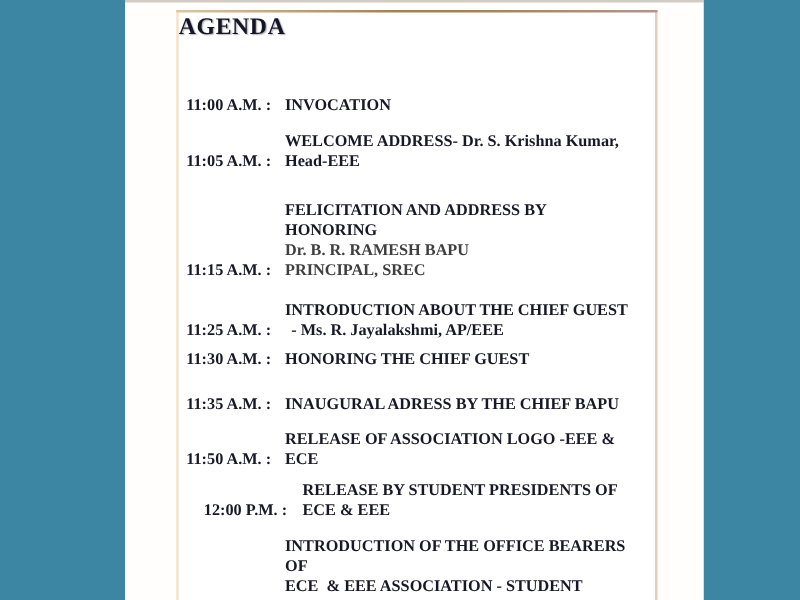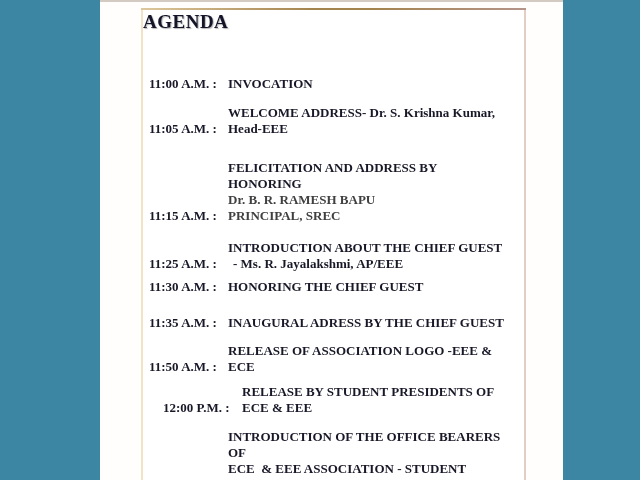--- a/index.html
+++ b/index.html
@@ -148,21 +148,21 @@
       <div class="row r5">
         <div class="time">11:30 A.M. :</div>
         <div class="desc">
           <div class="line">HONORING THE CHIEF GUEST</div>
         </div>
       </div>
 
       <div class="row r6">
         <div class="time">11:35 A.M. :</div>
         <div class="desc">
-          <div class="line">INAUGURAL ADRESS BY THE CHIEF GUEST</div>
+          <div class="line">INAUGURAL ADRESS BY THE CHIEF BAPU</div>
         </div>
       </div>
 
       <div class="row r7">
         <div class="time">11:50 A.M. :</div>
         <div class="desc">
           <div class="line">RELEASE OF ASSOCIATION LOGO -EEE &amp; ECE</div>
         </div>
       </div>
 

